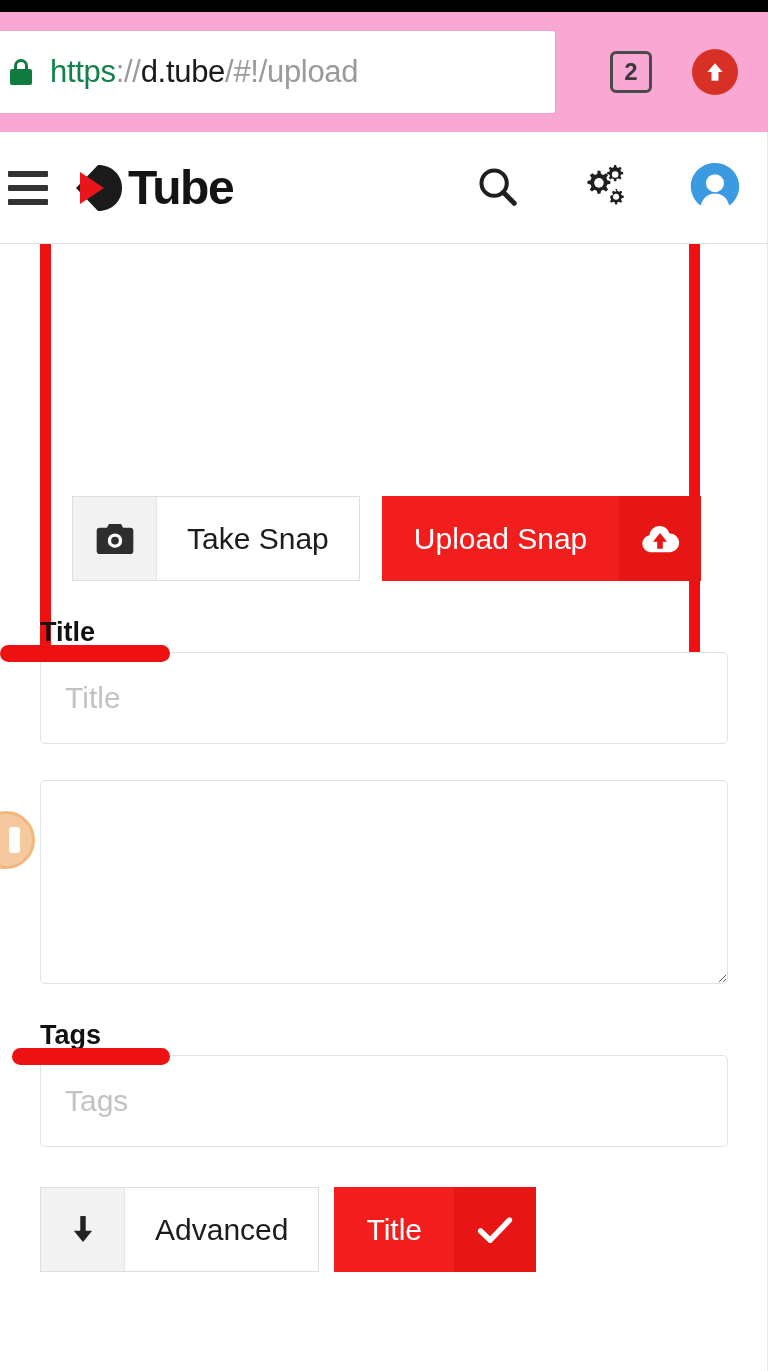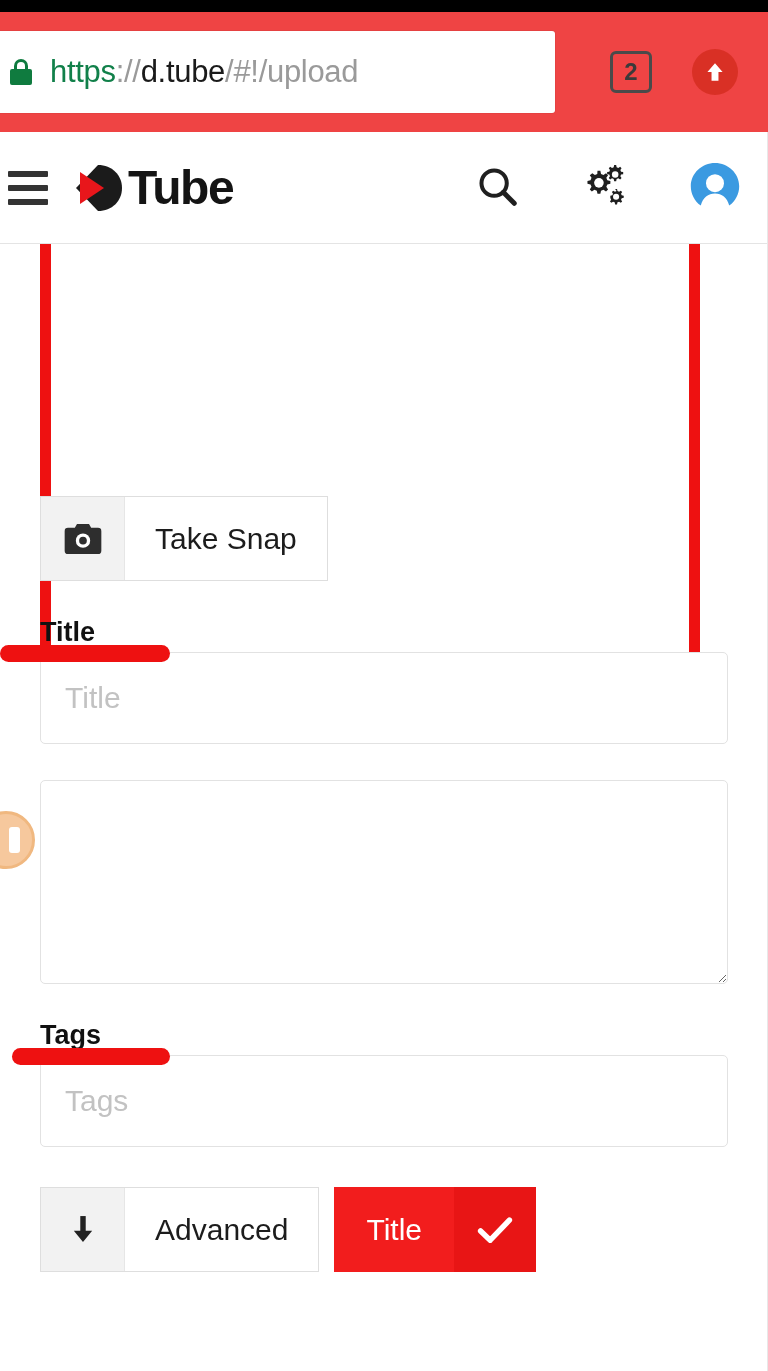--- a/index.html
+++ b/index.html
@@ -19,21 +19,21 @@
   
   .status-bar {
     height: 12px;
     background: #000000;
     width: 100%;
   }
 
   
   .browser-chrome {
     height: 120px;
-    background: #ef4444;
+    background: #f9a8d4;
     display: flex;
     align-items: center;
     padding: 0 14px 0 0;
     position: relative;
   }
 
   .url-bar {
     flex: 0 0 auto;
     width: 563px;
     height: 82px;
@@ -192,20 +192,21 @@
     left: 0;
     right: 0;
     padding: 0 40px;
   }
 
   
   .btn-row {
     display: flex;
     align-items: flex-start;
     gap: 22px;
+    margin-left: 32px;
   }
 
   .split-btn {
     display: flex;
     align-items: stretch;
     height: 85px;
     overflow: hidden;
   }
 
   .split-btn.light {
@@ -429,20 +430,29 @@
         <div class="seg-icon">
           <svg width="40" height="34" viewBox="0 0 24 20" aria-hidden="true">
             <path d="M8.4 1 h7.2 l1.3 2.3 H21 a2 2 0 0 1 2 2 V17 a2 2 0 0 1 -2 2 H3 a2 2 0 0 1 -2 -2 V5.3 a2 2 0 0 1 2 -2 h4.1 z" fill="#2e2e2e"></path>
             <circle cx="12" cy="11" r="4.3" fill="#ffffff"></circle>
             <circle cx="12" cy="11" r="2.3" fill="#2e2e2e"></circle>
           </svg>
         </div>
         <div class="seg-label">Take Snap</div>
       </div>
 
+      <div class="split-btn danger">
+        <div class="seg-label">Upload Snap</div>
+        <div class="seg-icon">
+          <svg width="42" height="32" viewBox="0 0 24 18" aria-hidden="true">
+            <path d="M6.2 16.5 A4.9 4.9 0 0 1 6 6.8 A5.8 5.8 0 0 1 17.4 5.9 A4.3 4.3 0 0 1 17.9 16.5 Z" fill="#ffffff"></path>
+            <path d="M12 5.6 L16 10.6 H13.6 V14.6 H10.4 V10.6 H8 Z" fill="#e81515"></path>
+          </svg>
+        </div>
+      </div>
     </div>
 
     <div class="field-group">
       <label class="field-label">
         <span>Title</span>
         <span class="annot-underline" style="left:-40px; top:28px; width:170px;"></span>
       </label>
       <input class="text-input" type="text" placeholder="Title" style="">
     </div>
 

